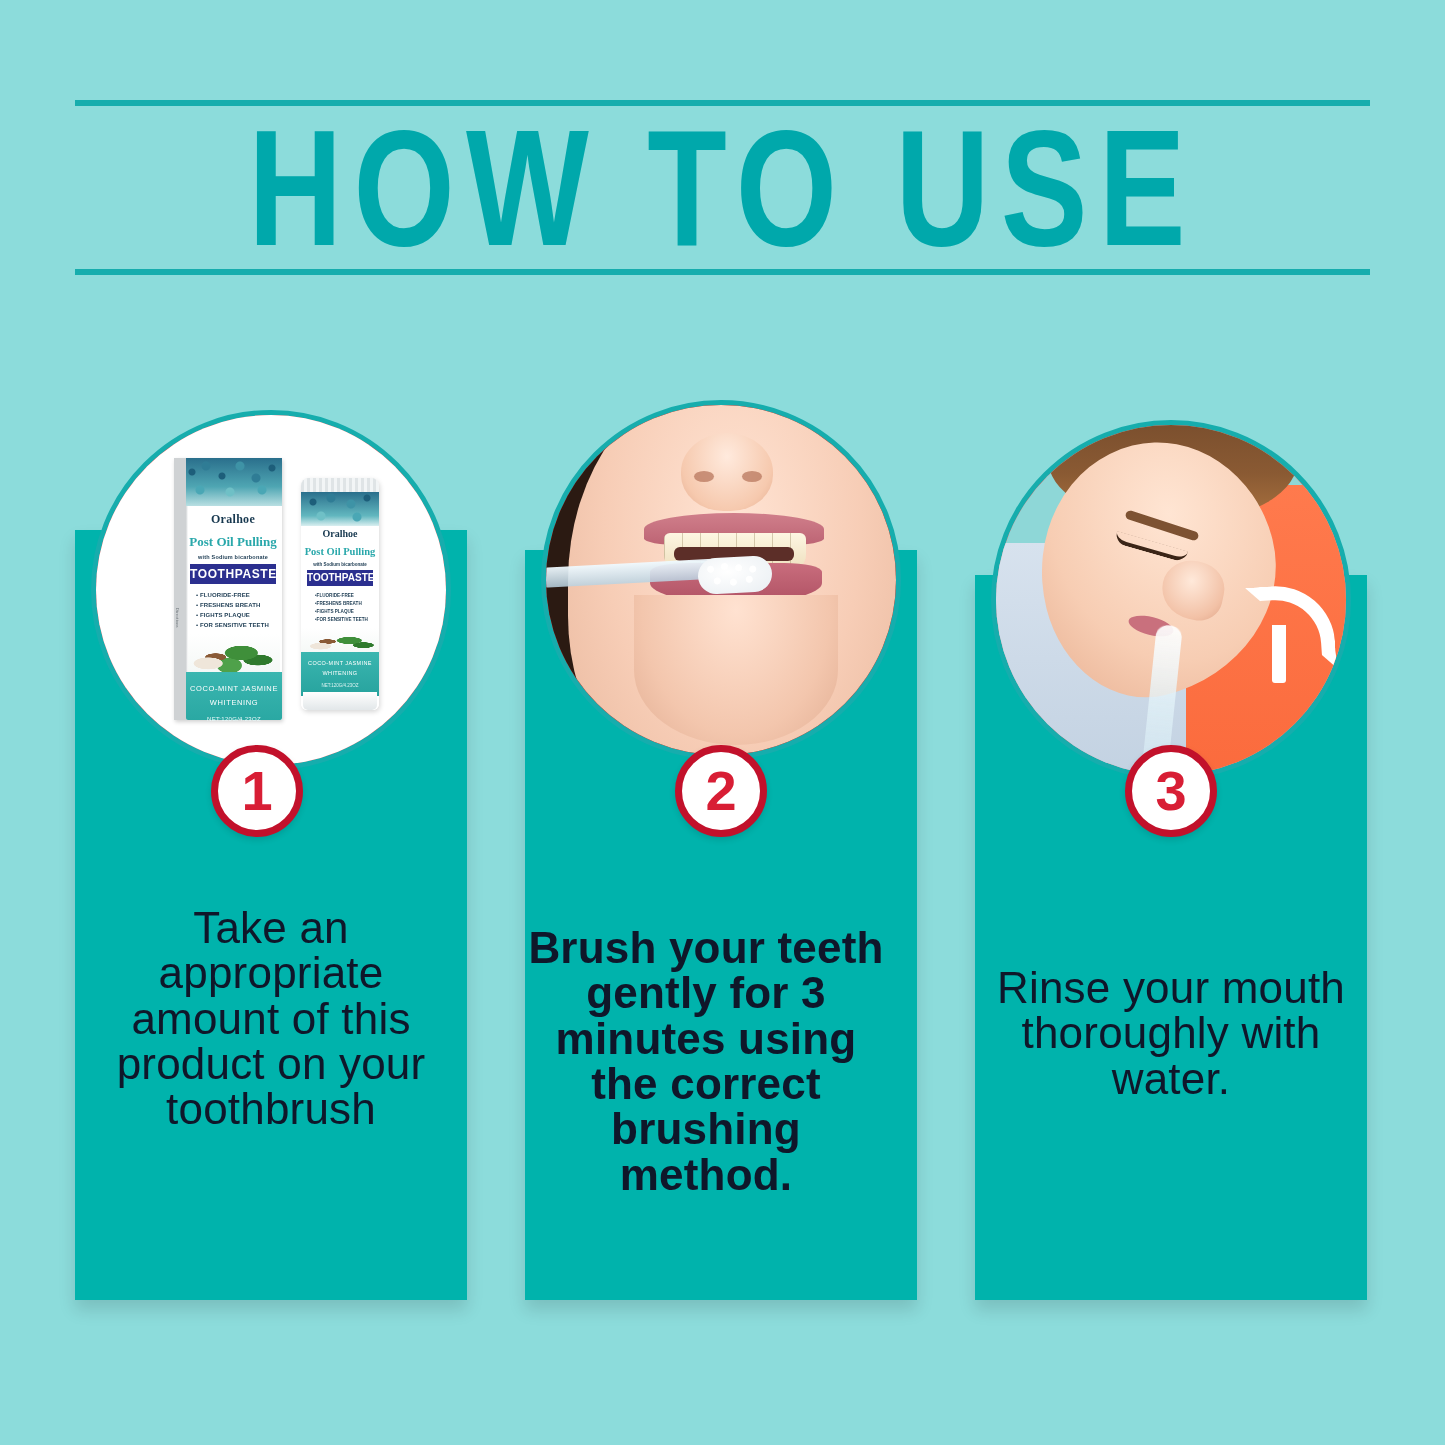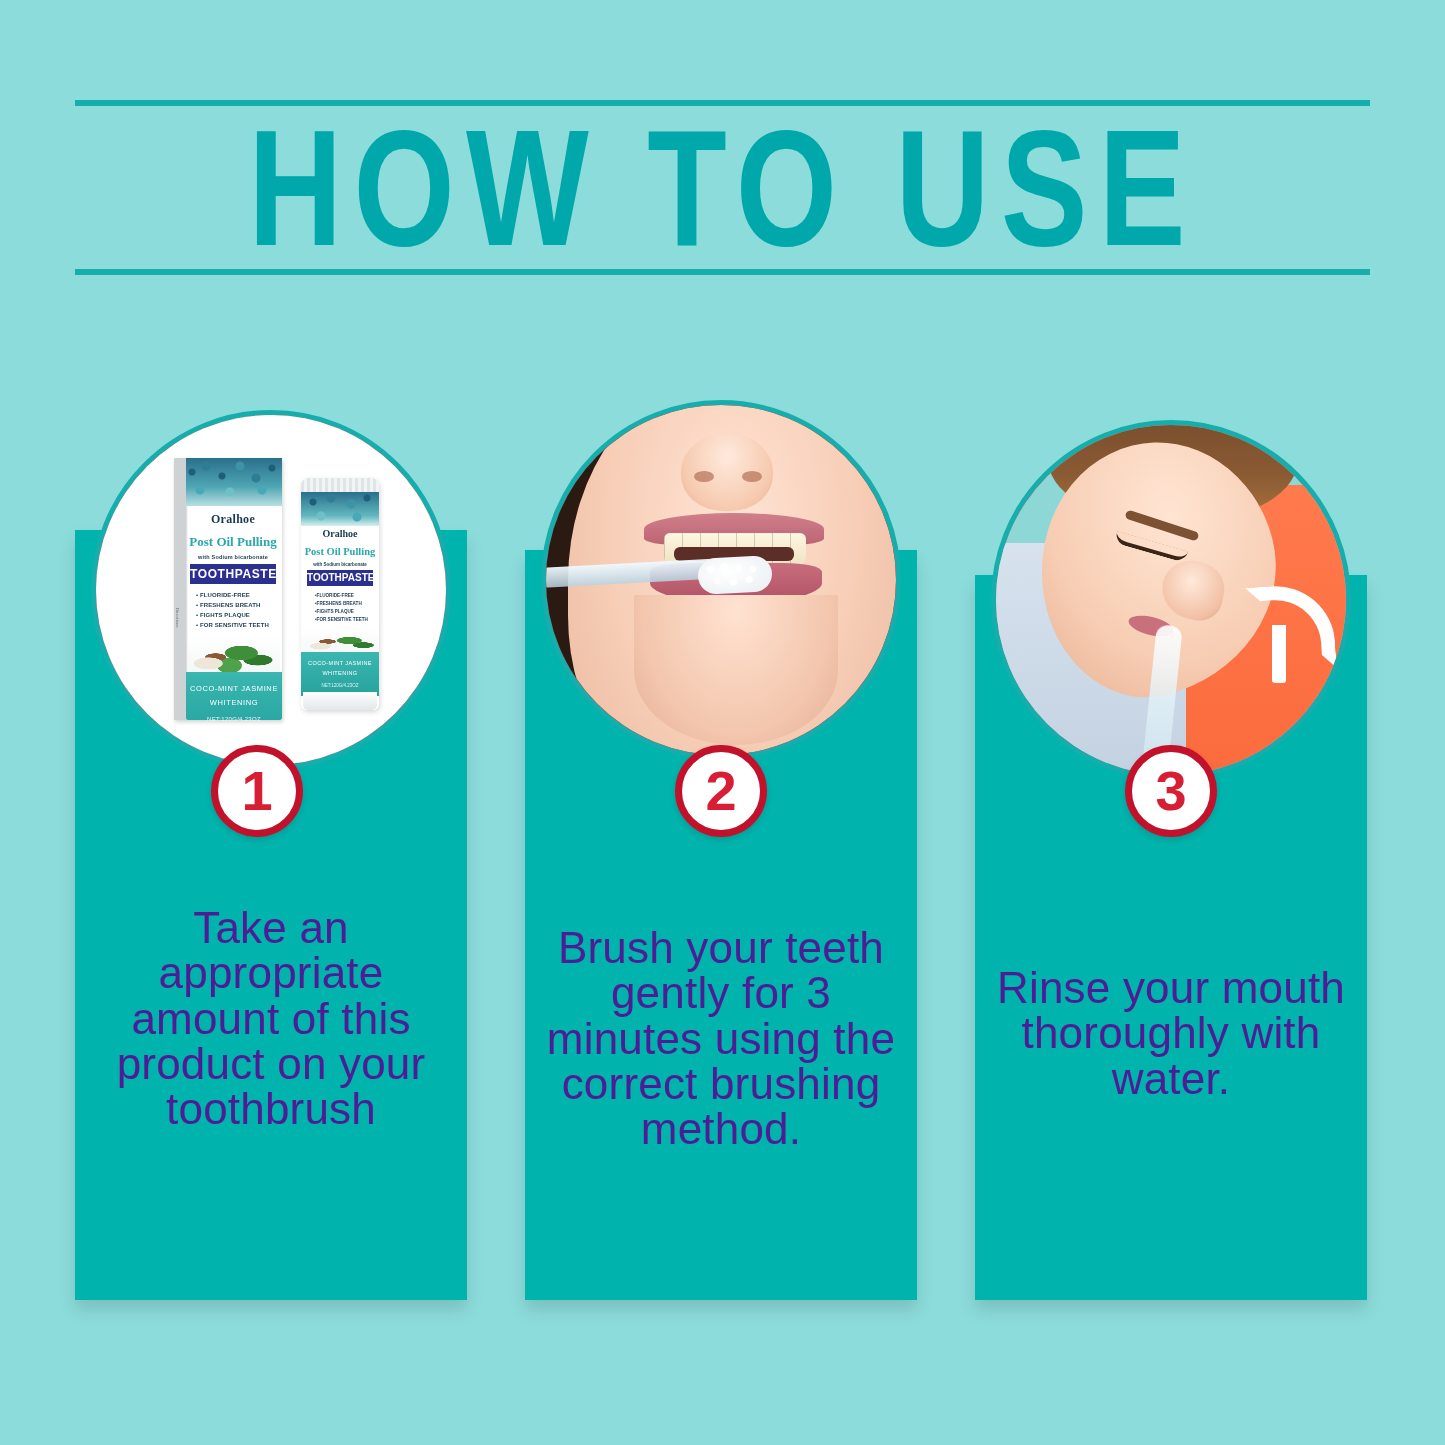--- a/index.html
+++ b/index.html
@@ -386,30 +386,30 @@
     box-shadow: 0 3px 6px rgba(0,0,0,0.12);
   }
   .badge-1 { left: 211px; top: 745px; }
   .badge-2 { left: 675px; top: 745px; }
   .badge-3 { left: 1125px; top: 745px; }
 
   
   .caption {
     position: absolute;
     text-align: center;
-    color: #4c1d95;
+    color: #0f172a;
     font-family: "Liberation Sans", sans-serif;
     font-weight: normal;
     font-size: 44px;
     line-height: 1.03;
     letter-spacing: .2px;
     white-space: pre-line;
   }
   .caption-1 { left: 90px;  top: 905px; width: 362px; }
-  .caption-2 { left: 535px; top: 925px; width: 372px; }
+  .caption-2 { left: 520px; top: 925px; width: 372px; font-weight: bold; }
   .caption-3 { left: 985px; top: 965px; width: 372px; }
 </style>
 </head>
 <body>
 
 <div class="header">
   <div class="rule rule-top"></div>
   <div class="page-title">HOW TO USE</div>
   <div class="rule rule-bottom"></div>
 </div>

